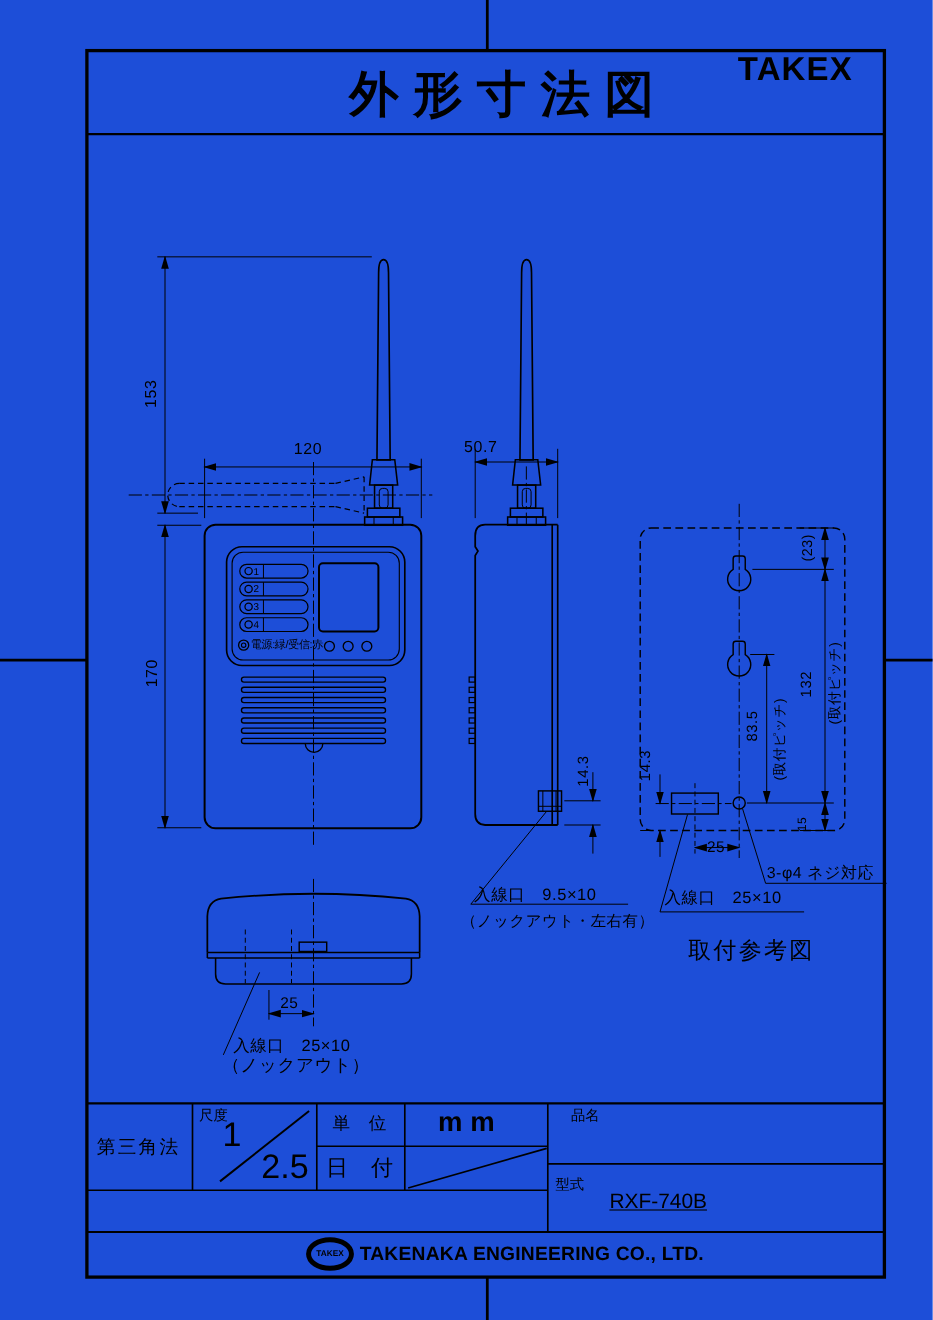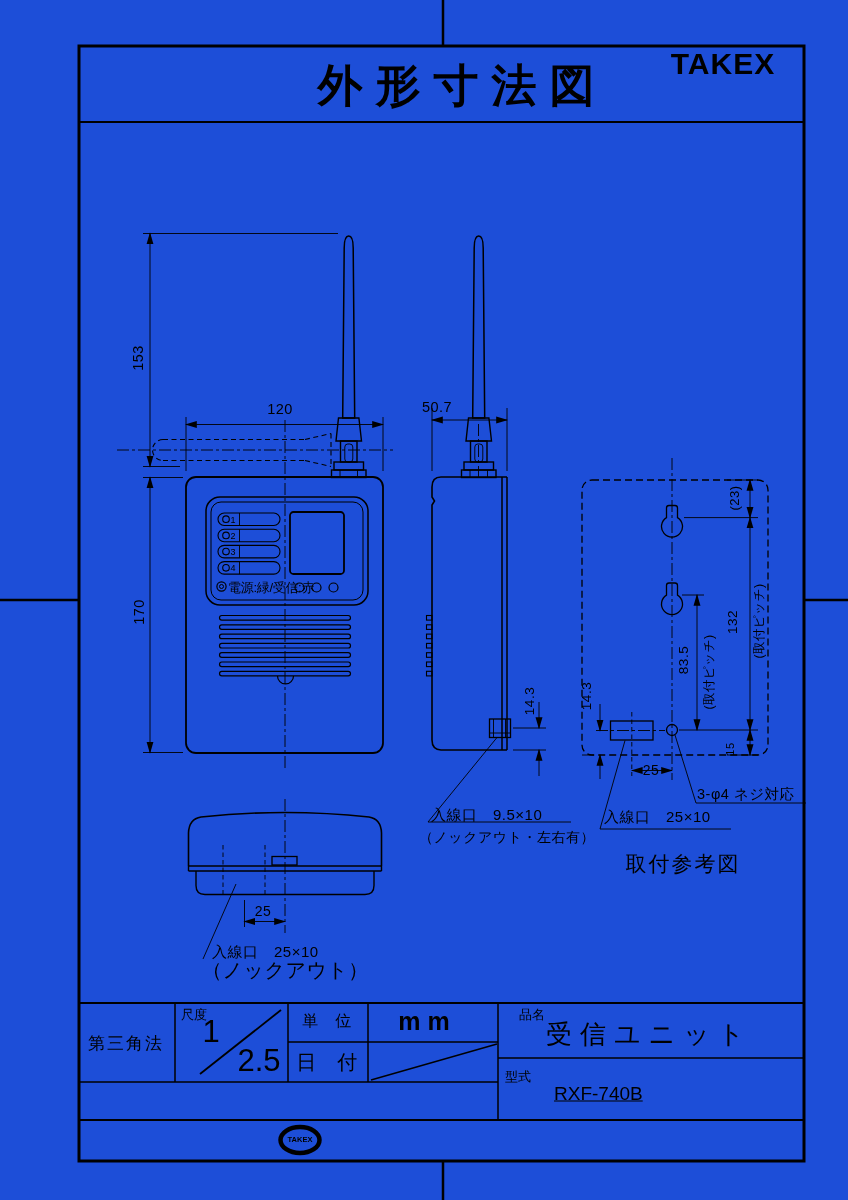--- a/index.html
+++ b/index.html
@@ -193,30 +193,30 @@
   <div class="lbl doc-title" style="left:456px;top:85px;">外形寸法図</div>
   <div class="lbl brand" style="left:723px;top:64px;">TAKEX</div>
 
   <div class="lbl dim" style="left:280px;top:409px;">120</div>
   <div class="lbl dim rot" style="left:138px;top:358px;">153</div>
   <div class="lbl dim rot" style="left:139px;top:612px;">170</div>
   <div class="lbl" style="left:233px;top:519.5px;font-size:9px;">1</div>
   <div class="lbl" style="left:233px;top:535.7px;font-size:9px;">2</div>
   <div class="lbl" style="left:233px;top:551.9px;font-size:9px;">3</div>
   <div class="lbl" style="left:233px;top:568.1px;font-size:9px;">4</div>
-  <div class="lbl anchor-left" style="left:228px;top:587px;font-size:13px;letter-spacing:-0.3px;">電源:緑/受信:赤</div>
+  <div class="lbl anchor-left" style="left:228px;top:587px;font-size:10px;letter-spacing:-0.3px;">電源:緑/受信:赤</div>
 
   <div class="lbl dim" style="left:437px;top:407px;">50.7</div>
   <div class="lbl dim rot" style="left:530px;top:701px;font-size:13.5px;">14.3</div>
   <div class="lbl jp anchor-left" style="left:431px;top:814px;font-size:15px;">入線口　9.5×10</div>
   <div class="lbl jp anchor-left" style="left:419px;top:837px;font-size:14px;">（ノックアウト・左右有）</div>
 
   <div class="lbl dim" style="left:263px;top:911px;font-size:14px;">25</div>
   <div class="lbl jp anchor-left" style="left:212px;top:951px;font-size:15px;">入線口　25×10</div>
-  <div class="lbl jp anchor-left" style="left:202px;top:970px;font-size:20px;">（ノックアウト）</div>
+  <div class="lbl jp anchor-left" style="left:202px;top:970px;font-size:16px;">（ノックアウト）</div>
 
   <div class="lbl dim rot" style="left:734px;top:498px;font-size:13px;">(23)</div>
   <div class="lbl dim rot" style="left:733px;top:622px;font-size:13.5px;">132</div>
   <div class="lbl jp rot" style="left:759px;top:621px;font-size:12.5px;">(取付ピッチ)</div>
   <div class="lbl dim rot" style="left:684px;top:660px;font-size:13.5px;">83.5</div>
   <div class="lbl jp rot" style="left:709px;top:672px;font-size:12.5px;">(取付ピッチ)</div>
   <div class="lbl dim rot" style="left:730px;top:749px;font-size:11px;">15</div>
   <div class="lbl dim rot" style="left:587px;top:696px;font-size:13.5px;">14.3</div>
   <div class="lbl dim" style="left:651px;top:770px;font-size:14px;">25</div>
   <div class="lbl jp anchor-left" style="left:697px;top:794px;font-size:14.5px;">3-φ4 ネジ対応</div>
@@ -224,19 +224,19 @@
   <div class="lbl jp" style="left:683px;top:864px;font-size:21px;letter-spacing:2px;font-family:Liberation Serif, serif;">取付参考図</div>
 
   <div class="lbl jp" style="left:126px;top:1043px;font-size:17px;letter-spacing:2px;">第三角法</div>
   <div class="lbl tb-label anchor-left" style="left:181px;top:1014px;">尺度</div>
   <div class="lbl tb-big" style="left:211px;top:1031px;">1</div>
   <div class="lbl tb-big" style="left:259px;top:1060px;">2.5</div>
   <div class="lbl jp" style="left:327px;top:1022px;font-size:16px;font-family:Liberation Mono, monospace;">単　位</div>
   <div class="lbl" style="left:424px;top:1021px;font-size:25px;font-weight:700;letter-spacing:7px;text-indent:7px;">mm</div>
   <div class="lbl jp" style="left:327px;top:1062px;font-size:20px;">日　付</div>
   <div class="lbl tb-label anchor-left" style="left:519px;top:1014px;">品名</div>
-  <div class="lbl jp anchor-left" style="left:546px;top:1034px;font-size:26px;letter-spacing:8px;">受信ユニット</div>
   <div class="lbl tb-label anchor-left" style="left:505px;top:1076px;">型式</div>
   <div class="lbl anchor-left" style="left:554px;top:1093px;font-size:19px;text-decoration:underline;">RXF-740B</div>
 
   <div class="lbl" style="left:300px;top:1140px;font-size:7.5px;font-weight:800;">TAKEX</div>
+  <div class="lbl footer-co anchor-left" style="left:327px;top:1140px;">TAKENAKA ENGINEERING CO., LTD.</div>
 
 </div>
 
 </body></html>

